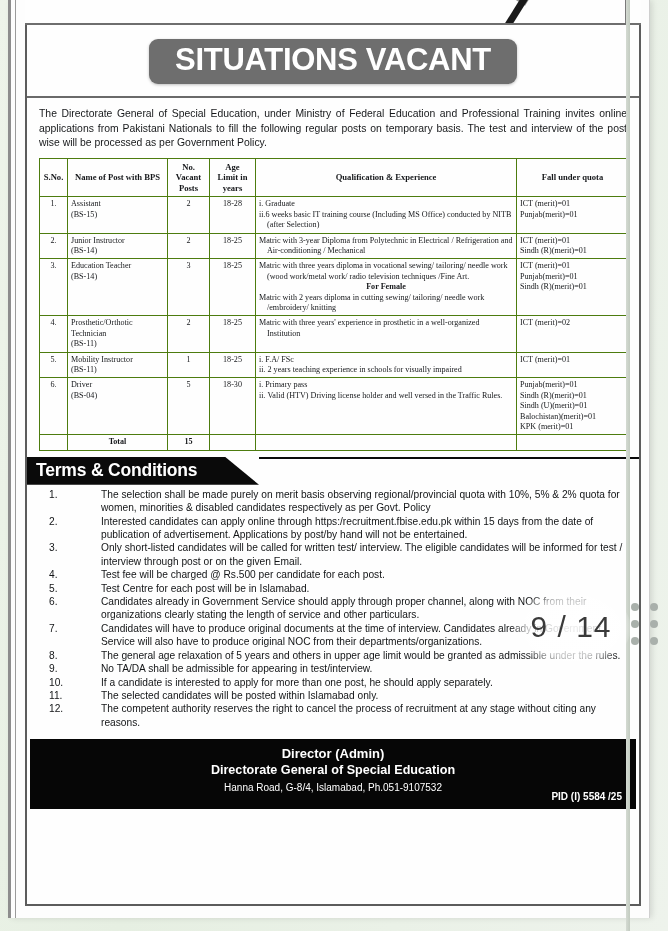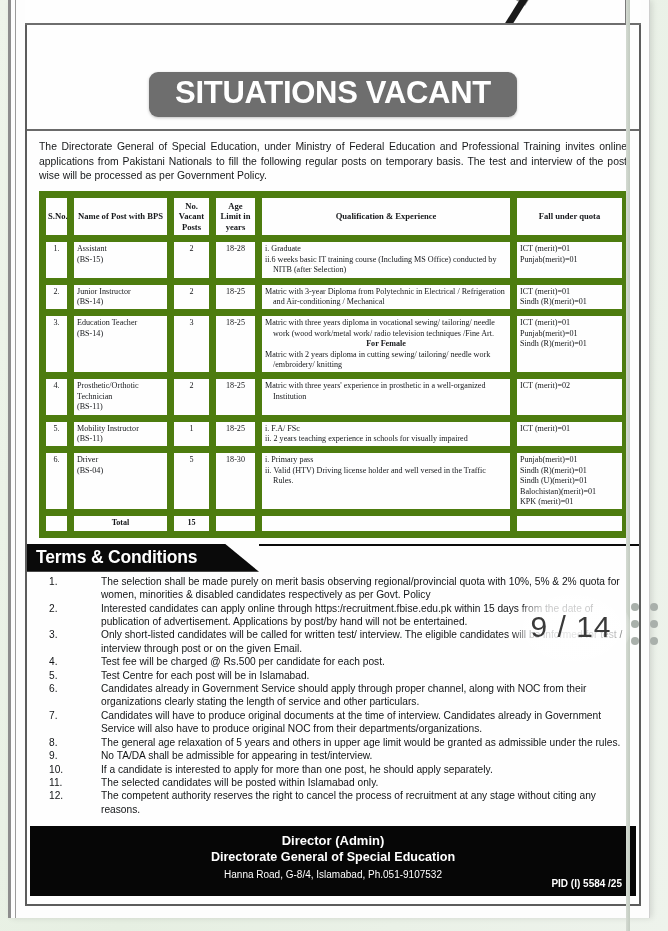--- a/index.html
+++ b/index.html
@@ -94,21 +94,20 @@
     display: inline-block;
     background: #6e6e6e;
     color: #ffffff;
     font-size: 31px;
     font-weight: bold;
     letter-spacing: -0.3px;
     padding: 3px 26px 6px 26px;
     border-radius: 9px;
     font-family: "Liberation Sans", sans-serif;
     box-shadow: 0 1px 3px rgba(0,0,0,.25);
-    margin-top: 33px;
   }
 
   
   .intro {
     font-size: 10.4px;
     line-height: 14.6px;
     text-align: justify;
     color: #16181a;
     padding: 9px 12px 7px 12px;
     font-weight: 500;
@@ -117,21 +116,21 @@
   
   .tbl-wrap { padding: 0 10px 0 12px; }
   table.jobs {
     width: 100%;
     border-collapse: collapse;
     font-size: 8.1px;
     color: #15171a;
     table-layout: fixed;
   }
   table.jobs th, table.jobs td {
-    border: 7px solid #4d7c0f;
+    border: 1px solid #4d7c0f;
     vertical-align: top;
     padding: 2px 3px;
     line-height: 10.4px;
   }
   table.jobs th {
     text-align: center;
     vertical-align: middle;
     font-weight: bold;
     font-size: 8.6px;
     font-family: "Liberation Serif", serif;

